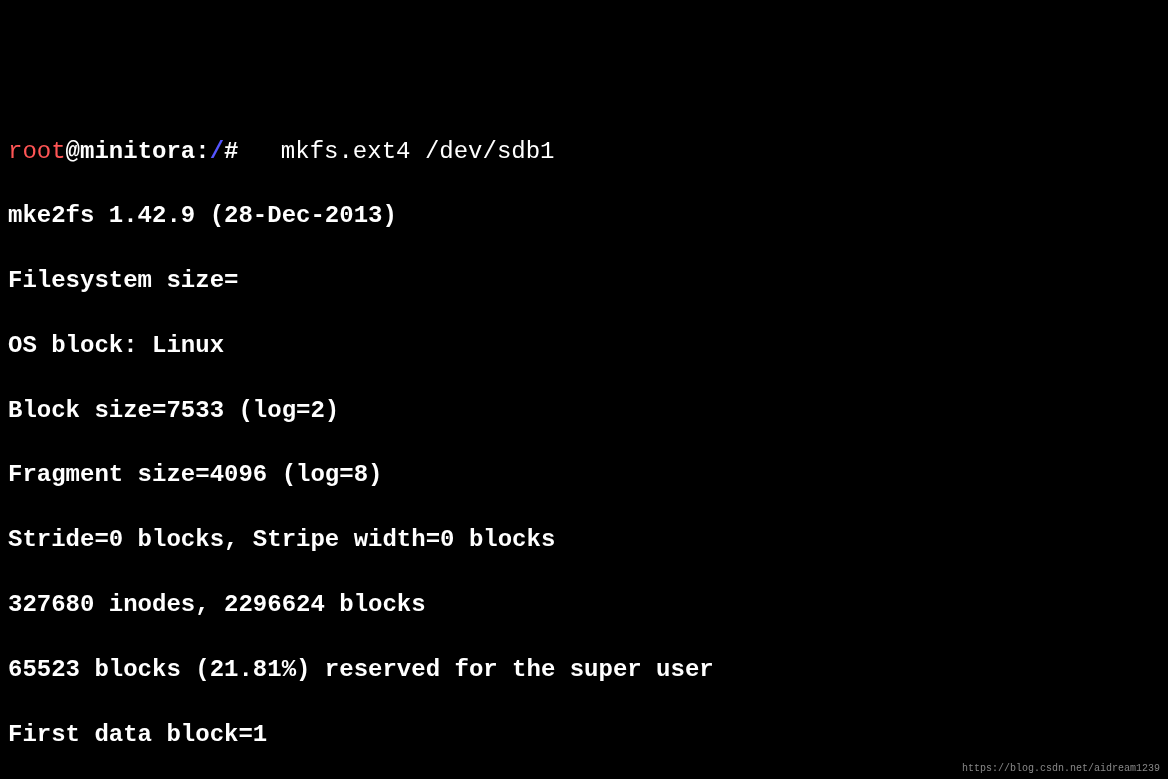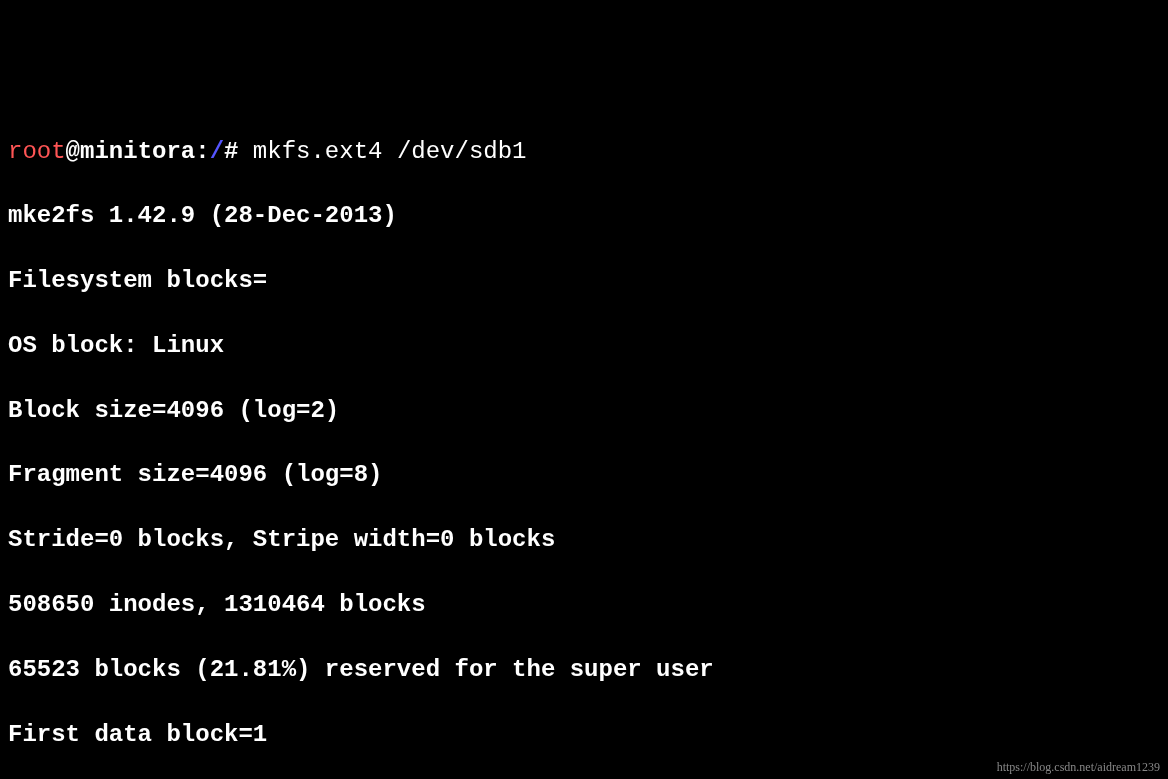--- a/index.html
+++ b/index.html
@@ -27,48 +27,49 @@
       color: #ffffff;
       font-weight: bold;
     }
     .prompt-path {
       color: #5555ff;
       font-weight: bold;
     }
     .prompt-cmd {
       color: #ffffff;
       font-weight: normal;
+      margin-left: 28px;
     }
     .output-line {
       color: #ffffff;
       font-weight: bold;
     }
     .watermark {
       position: absolute;
       bottom: 4px;
       right: 8px;
-      font-size: 12px;
+      font-size: 10px;
       color: #888888;
-      font-family: Liberation Serif, serif;
+      font-family: Liberation Mono, monospace;
       white-space: normal;
     }
   </style>
 </head>
 <body>
 
 
 
 <div><span class="prompt-user">root</span><span class="prompt-host">@</span><span class="prompt-host">minitora</span><span class="prompt-host">:</span><span class="prompt-path">/</span><span class="prompt-host"># </span><span class="prompt-cmd">mkfs.ext4 /dev/sdb1</span></div>
 <div class="output-line">mke2fs 1.42.9 (28-Dec-2013)</div>
-<div class="output-line">Filesystem blocks=</div>
+<div class="output-line">Filesystem size=</div>
 <div class="output-line">OS block: Linux</div>
-<div class="output-line">Block size=4096 (log=2)</div>
+<div class="output-line">Block size=7533 (log=2)</div>
 <div class="output-line">Fragment size=4096 (log=8)</div>
 <div class="output-line">Stride=0 blocks, Stripe width=0 blocks</div>
-<div class="output-line">508650 inodes, 1310464 blocks</div>
+<div class="output-line">327680 inodes, 2296624 blocks</div>
 <div class="output-line">65523 blocks (21.81%) reserved for the super user</div>
 <div class="output-line">First data block=1</div>
 
 
 
 
 
 
 <div class="output-line"></div>
 

